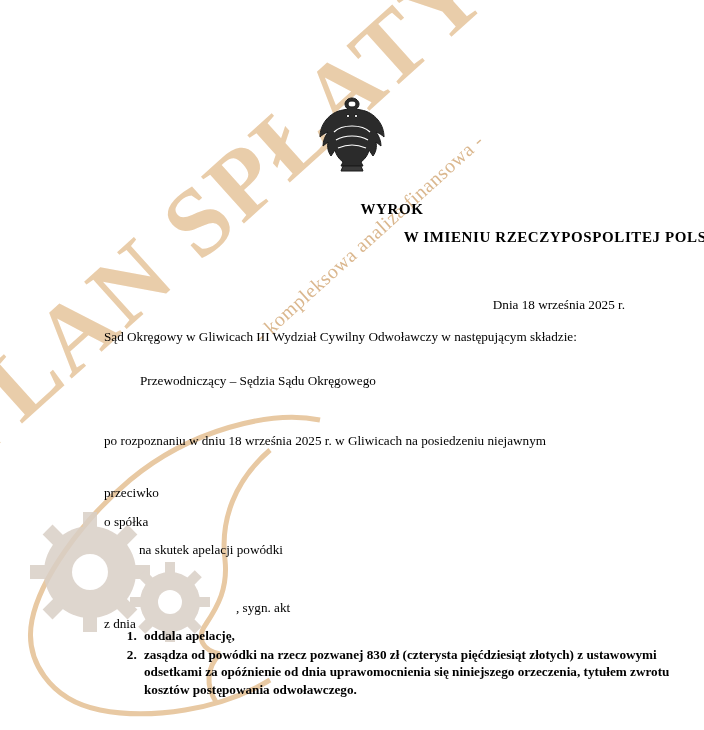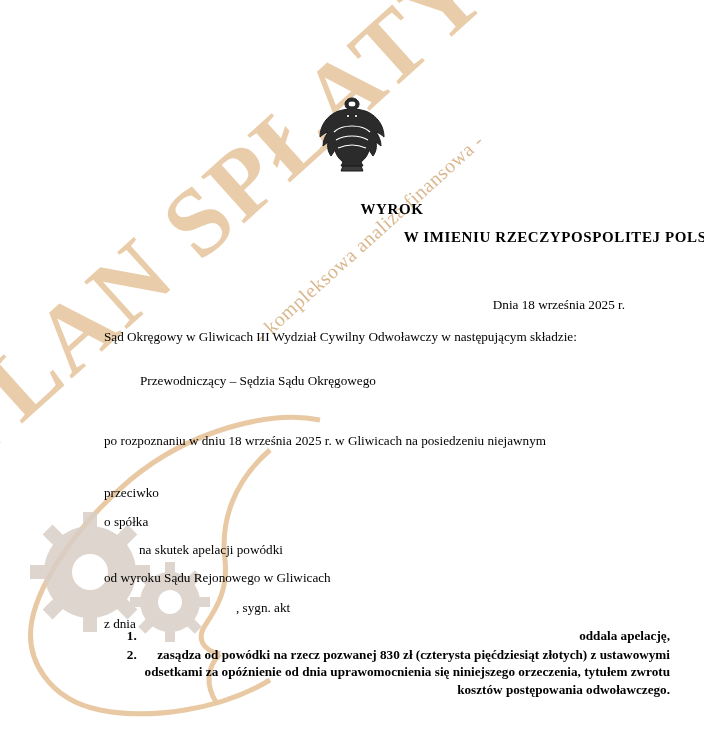--- a/index.html
+++ b/index.html
@@ -109,21 +109,20 @@
     width: 530px;
     margin: 0;
     padding-left: 36px;
     font-weight: bold;
     font-size: 13.2px;
     line-height: 1.33;
   }
   #resolutions li {
     margin: 0 0 1px 0;
     padding-left: 4px;
-    text-align: right;
   }
 </style>
 </head>
 <body>
 
 <div id="page">
 
   <div class="watermark" id="wm-face">
     <svg viewBox="0 0 330 330" width="330" height="330" xmlns="http://www.w3.org/2000/svg">
       <path d="M300 10 C250 0 170 20 110 70 C60 112 20 170 12 210 C4 250 30 290 80 300 C130 310 200 300 250 270" fill="none" stroke="#e8c9a3" stroke-width="5"></path>
@@ -201,21 +200,20 @@
 
   <div class="doc-line" id="hearing-line">po rozpoznaniu w dniu 18 września 2025 r. w Gliwicach na posiedzeniu niejawnym</div>
 
 
   <div class="doc-line" id="against-line">przeciwko</div>
 
   <div class="doc-line" id="payment-line">o spółka</div>
 
   <div class="doc-line" id="appeal-line">na skutek apelacji powódki</div>
 
-  <div class="doc-line" id="judgment-line">od wyroku Sądu Rejonowego w Gliwicach</div>
 
   <div class="doc-line" id="from-date-line">z dnia</div>
 
   <div class="doc-line" id="signature-line">, sygn. akt</div>
 
   <ol id="resolutions">
     <li>oddala apelację,</li>
     <li>zasądza od powódki na rzecz pozwanej 830 zł (czterysta pięćdziesiąt złotych) z ustawowymi odsetkami za opóźnienie od dnia uprawomocnienia się niniejszego orzeczenia, tytułem zwrotu kosztów postępowania odwoławczego.</li>
   </ol>
 

